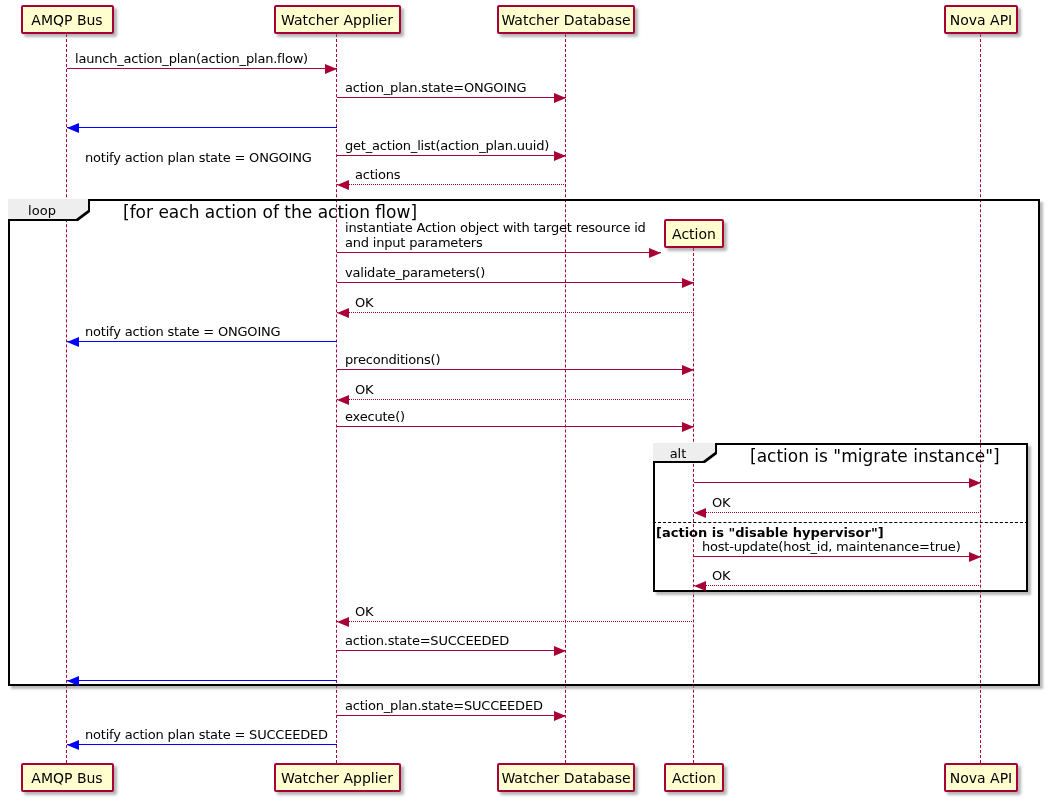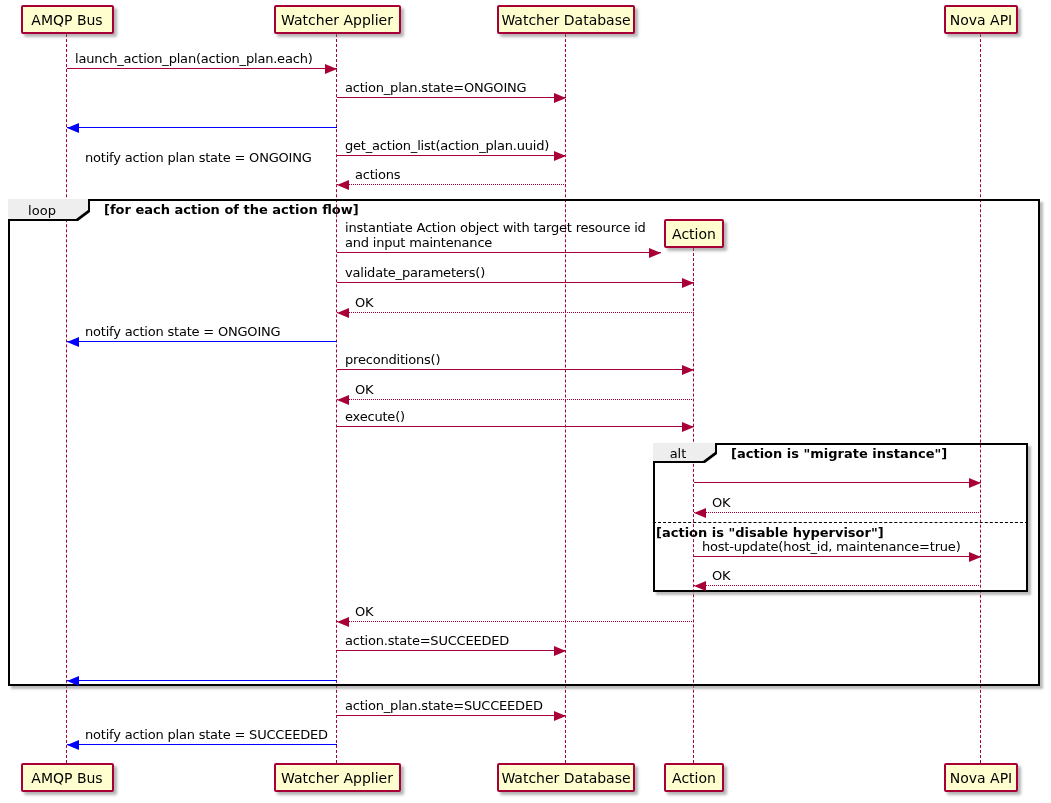--- a/index.html
+++ b/index.html
@@ -11,21 +11,21 @@
   .pbox{position:absolute;background:#FEFECE;border:2px solid #A80036;border-radius:2px;
         box-shadow:3px 3px 3px rgba(120,120,120,0.55);z-index:4;
         display:flex;align-items:center;justify-content:center;
         font-size:14px;white-space:nowrap;padding:0 4px;box-sizing:border-box;}
   .frame{position:absolute;border:2px solid #000;z-index:2;
          box-shadow:3px 3px 2px rgba(120,120,120,0.5);box-sizing:border-box;background:transparent;}
   .frame-head-outer{position:absolute;left:-2px;top:-2px;background:#000;z-index:3;}
   .frame-head-inner{position:absolute;left:0;top:0;background:#EEEEEE;z-index:4;}
   .frame-head-label{position:absolute;z-index:5;font-weight:normal;font-size:13px;
         display:flex;align-items:center;justify-content:center;}
-  .frame-cond{position:absolute;z-index:5;font-weight:bold;font-size:13px;white-space:nowrap;}
+  .frame-cond{position:absolute;z-index:5;font-weight:normal;font-size:17px;white-space:nowrap;margin-left:19px;}
   .divider{position:absolute;border-top:1px dashed #000;z-index:3;}
   .divider-label{position:absolute;z-index:5;font-weight:bold;font-size:13px;white-space:nowrap;}
   .msg-line{position:absolute;z-index:3;height:0;}
   .msg-line.solid{border-top:1px solid currentColor;}
   .msg-line.dotted{border-top:1px dotted currentColor;}
   .arrowhead{position:absolute;z-index:3;width:0;height:0;border-top:5px solid transparent;
              border-bottom:5px solid transparent;}
   .arrowhead.r{border-left:12px solid currentColor;}
   .arrowhead.l{border-right:12px solid currentColor;}
   .msg-label{position:absolute;z-index:3;font-size:13px;line-height:16px;white-space:nowrap;
@@ -47,37 +47,37 @@
     <div class="frame-cond" style="left: 104px; top: 202px;">[for each action of the action flow]</div>
     <div class="frame" style="left: 653px; top: 443px; width: 375px; height: 149px;"></div>
     <div class="frame-head-outer" style="left: 653px; top: 443px; width: 64px; height: 20px; clip-path: polygon(0px 0px, 100% 0px, 100% calc(100% - 9px), calc(100% - 12px) 100%, 0px 100%); z-index: 3;"></div>
     <div class="frame-head-inner" style="left: 653px; top: 443px; width: 62px; height: 18px; clip-path: polygon(0px 0px, 100% 0px, 100% calc(100% - 9px), calc(100% - 12px) 100%, 0px 100%); z-index: 3;"></div>
     <div class="frame-head-label" style="left: 653px; top: 443px; width: 50px; height: 20px; z-index: 4;">alt</div>
     <div class="frame-cond" style="left: 731px; top: 446px;">[action is "migrate instance"]</div>
     <div class="divider" style="left: 653px; top: 522px; width: 375px;"></div>
     <div class="divider-label" style="left: 656px; top: 525px;">[action is "disable hypervisor"]</div>
     <div class="msg-line solid" style="left: 67px; top: 68px; width: 270px; color: rgb(168, 0, 54);"></div>
     <div class="arrowhead r" style="left: 325px; top: 64px; color: rgb(168, 0, 54);"></div>
-    <div class="msg-label" style="left: 75px; top: 51px;">launch_action_plan(action_plan.each)</div>
+    <div class="msg-label" style="left: 75px; top: 51px;">launch_action_plan(action_plan.flow)</div>
     <div class="msg-line solid" style="left: 337px; top: 97px; width: 229px; color: rgb(168, 0, 54);"></div>
     <div class="arrowhead r" style="left: 554px; top: 93px; color: rgb(168, 0, 54);"></div>
     <div class="msg-label" style="left: 345px; top: 80px;">action_plan.state=ONGOING</div>
     <div class="msg-line solid" style="left: 67px; top: 127px; width: 270px; color: rgb(0, 0, 255);"></div>
     <div class="arrowhead l" style="left: 67px; top: 123px; color: rgb(0, 0, 255);"></div>
     <div class="msg-label" style="left: 85px; top: 110px; margin-top: 40px;">notify action plan state = ONGOING</div>
     <div class="msg-line solid" style="left: 337px; top: 155px; width: 229px; color: rgb(168, 0, 54);"></div>
     <div class="arrowhead r" style="left: 554px; top: 151px; color: rgb(168, 0, 54);"></div>
     <div class="msg-label" style="left: 345px; top: 138px;">get_action_list(action_plan.uuid)</div>
     <div class="msg-line dotted" style="left: 337px; top: 184px; width: 229px; color: rgb(168, 0, 54);"></div>
     <div class="arrowhead l" style="left: 337px; top: 180px; color: rgb(168, 0, 54);"></div>
     <div class="msg-label" style="left: 355px; top: 167px;">actions</div>
     <div class="msg-line solid" style="left: 337px; top: 252px; width: 324px; color: rgb(168, 0, 54);"></div>
     <div class="arrowhead r" style="left: 649px; top: 248px; color: rgb(168, 0, 54);"></div>
     <div class="msg-label" style="left: 345px; top: 220px; line-height: 15px;">instantiate Action object with target resource id</div>
-    <div class="msg-label" style="left: 345px; top: 235px; line-height: 15px;"> and input maintenance</div>
+    <div class="msg-label" style="left: 345px; top: 235px; line-height: 15px;"> and input parameters</div>
     <div class="msg-line solid" style="left: 337px; top: 282px; width: 357px; color: rgb(168, 0, 54);"></div>
     <div class="arrowhead r" style="left: 682px; top: 278px; color: rgb(168, 0, 54);"></div>
     <div class="msg-label" style="left: 345px; top: 265px;">validate_parameters()</div>
     <div class="msg-line dotted" style="left: 337px; top: 312px; width: 357px; color: rgb(168, 0, 54);"></div>
     <div class="arrowhead l" style="left: 337px; top: 308px; color: rgb(168, 0, 54);"></div>
     <div class="msg-label" style="left: 355px; top: 295px;">OK</div>
     <div class="msg-line solid" style="left: 67px; top: 341px; width: 270px; color: rgb(0, 0, 255);"></div>
     <div class="arrowhead l" style="left: 67px; top: 337px; color: rgb(0, 0, 255);"></div>
     <div class="msg-label" style="left: 85px; top: 324px;">notify action state = ONGOING</div>
     <div class="msg-line solid" style="left: 337px; top: 369px; width: 357px; color: rgb(168, 0, 54);"></div>

